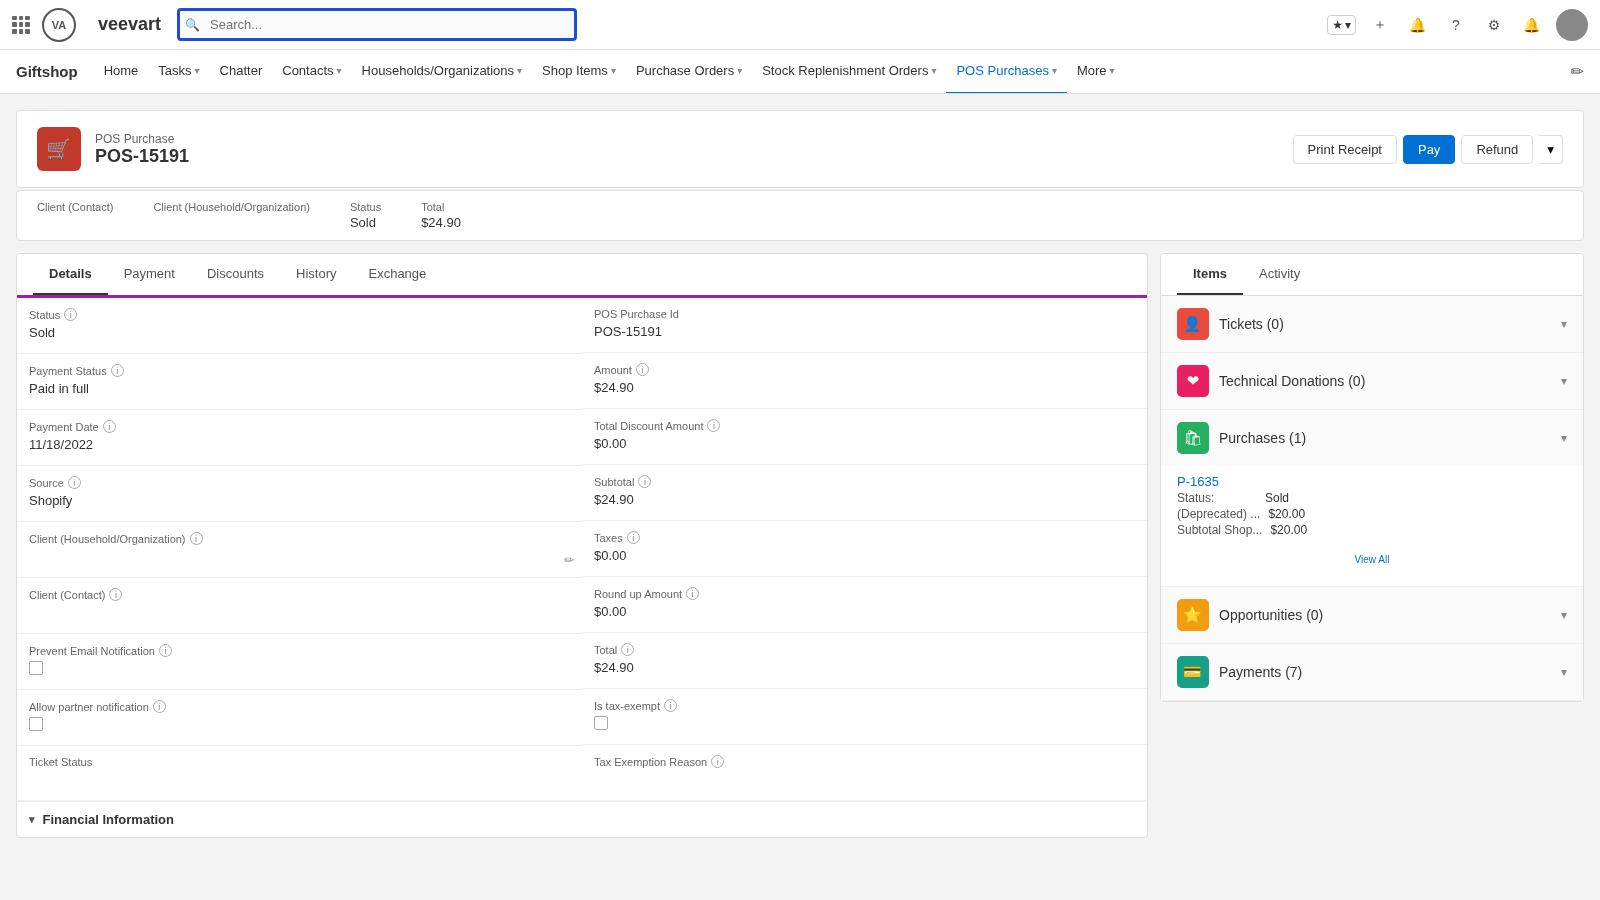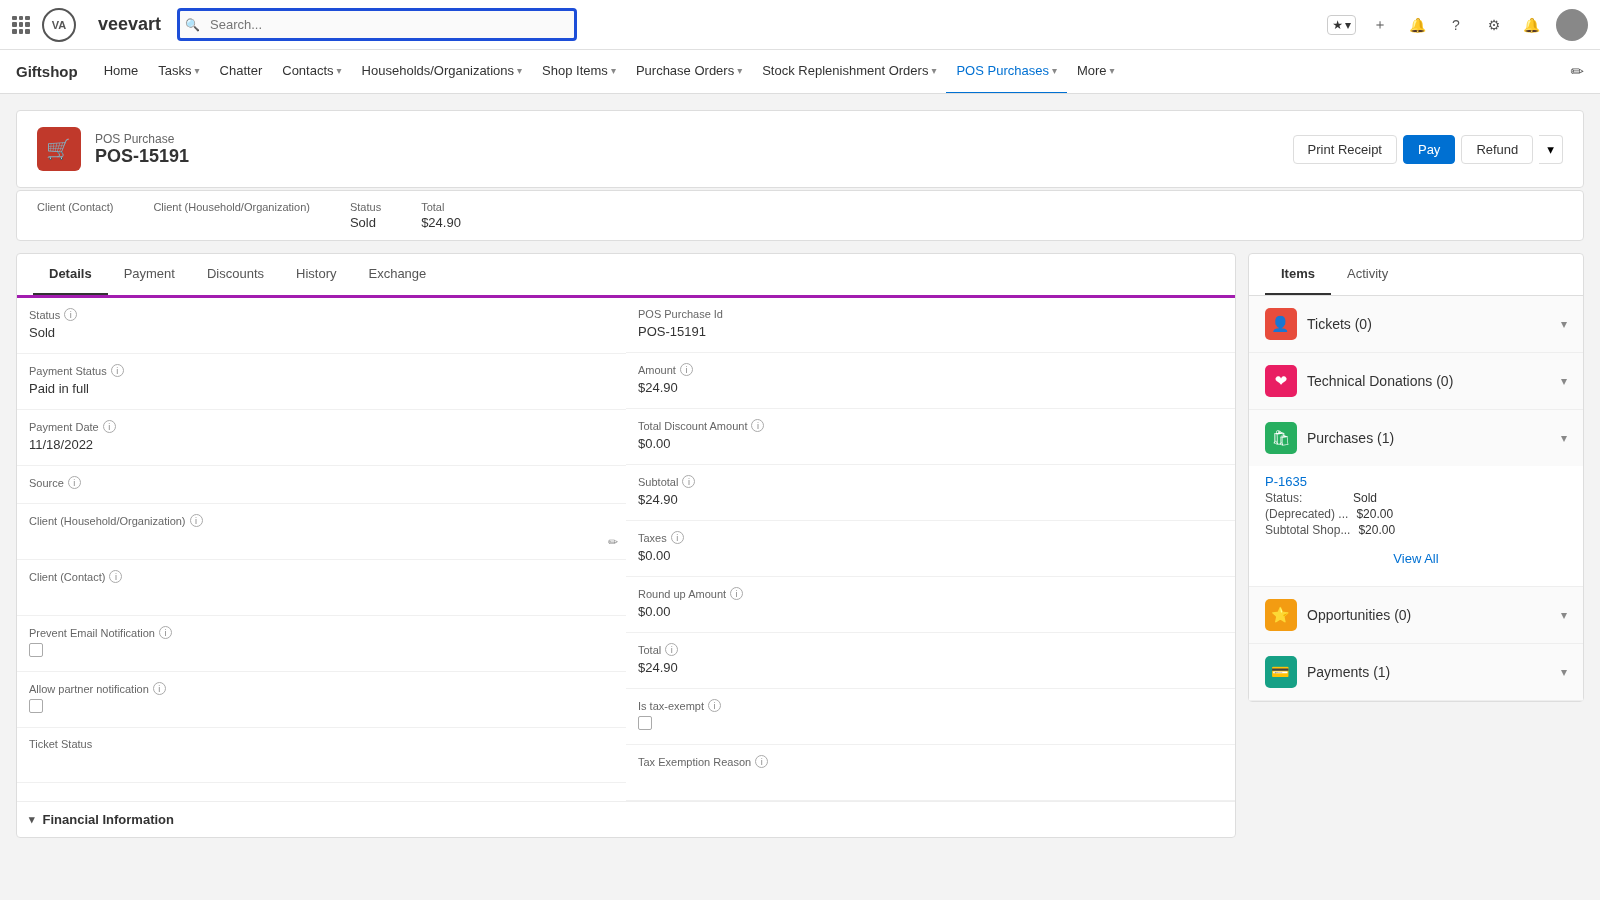--- a/index.html
+++ b/index.html
@@ -40,21 +40,21 @@
     .btn { padding: 6px 14px; border: 1px solid #ddd; border-radius: 4px; background: #fff; cursor: pointer; font-size: 13px; font-weight: 500; color: #333; }
     .btn-primary { background: #0070d2; color: #fff; border-color: #0070d2; }
     .btn-dropdown { padding: 6px 8px; border: 1px solid #ddd; border-left: none; border-radius: 0 4px 4px 0; background: #fff; cursor: pointer; }
     .summary-item { display: flex; flex-direction: column; gap: 2px; }
     .summary-label { font-size: 11px; color: #666; }
     .summary-value { font-size: 13px; font-weight: 500; color: #333; }
 
     
     .main-layout { display: flex; gap: 12px; }
     .main-left { flex: 1; min-width: 0; }
-    .main-right { width: 336px; flex-shrink: 0; }
+    .main-right { width: 424px; flex-shrink: 0; }
 
     
     .panel { background: #fff; border: 1px solid #ddd; border-radius: 4px; }
 
     
     .tabs { display: flex; border-bottom: 3px solid #a21caf; padding: 0 16px; }
     .tab { padding: 12px 16px; cursor: pointer; font-size: 13px; color: #555; border-bottom: 2px solid transparent; }
     .tab.active { color: #333; font-weight: 600; border-bottom: 2px solid #333; }
     .form-grid { display: grid; grid-template-columns: 1fr 1fr; gap: 0; }
     .field-row { padding: 10px 12px; border-bottom: 1px solid #f0f0f0; position: relative; }
@@ -78,21 +78,21 @@
     .related-icon { width: 32px; height: 32px; border-radius: 5px; display: flex; align-items: center; justify-content: center; color: #fff; font-size: 15px; }
     .related-title { font-size: 14px; font-weight: 500; color: #333; }
     .related-dropdown { color: #888; font-size: 12px; }
     .related-body { padding: 8px 16px 12px; }
     .related-item { margin-bottom: 6px; }
     .related-link { color: #0070d2; text-decoration: none; font-size: 13px; cursor: pointer; }
     .related-detail { display: flex; gap: 8px; font-size: 12px; color: #555; margin-top: 2px; }
     .related-detail-label { min-width: 80px; }
     .related-detail-value { color: #333; }
     .view-all { text-align: center; padding: 8px; }
-    .view-all a { color: #0070d2; text-decoration: none; font-size: 13px; cursor: pointer; }
+    .view-all a { color: #0070d2; text-decoration: none; font-size: 10px; cursor: pointer; }
 
     
     .icon-red { background: #e74c3c; }
     .icon-pink { background: #e91e63; }
     .icon-green { background: #27ae60; }
     .icon-gold { background: #f39c12; }
     .icon-teal { background: #16a085; }
   </style>
 </head>
 <body>
@@ -253,20 +253,21 @@
               </div>
               <div class="field-value">11/18/2022</div>
               <span class="field-edit">✏</span>
             </div>
 
             <div class="field-row">
               <div class="field-label">
                 <span>Source</span>
                 <span class="info-icon">i</span>
               </div>
+              <div class="field-value">Shopify</div>
               <span class="field-edit">✏</span>
             </div>
 
             <div class="field-row">
               <div class="field-label">
                 <span>Client (Household/Organization)</span>
                 <span class="info-icon">i</span>
               </div>
               <div class="field-value">&nbsp;</div>
               <span class="field-edit" style="opacity:1;">✏</span>
@@ -472,21 +473,21 @@
               <span class="related-title">Opportunities (0)</span>
             </div>
             <span class="related-dropdown">▾</span>
           </div>
         </div>
 
         <div class="related-section">
           <div class="related-header">
             <div class="related-header-left">
               <div class="related-icon icon-teal">💳</div>
-              <span class="related-title">Payments (1)</span>
+              <span class="related-title">Payments (7)</span>
             </div>
             <span class="related-dropdown">▾</span>
           </div>
         </div>
 
       </div>
     </div>
 
   </div>
 </div>

